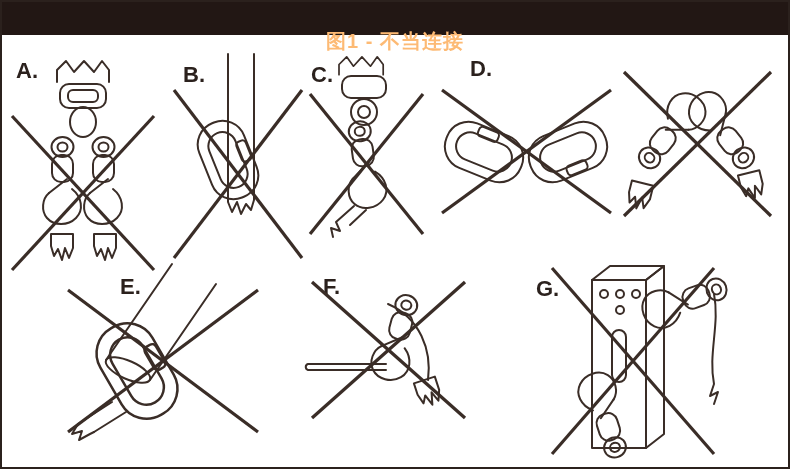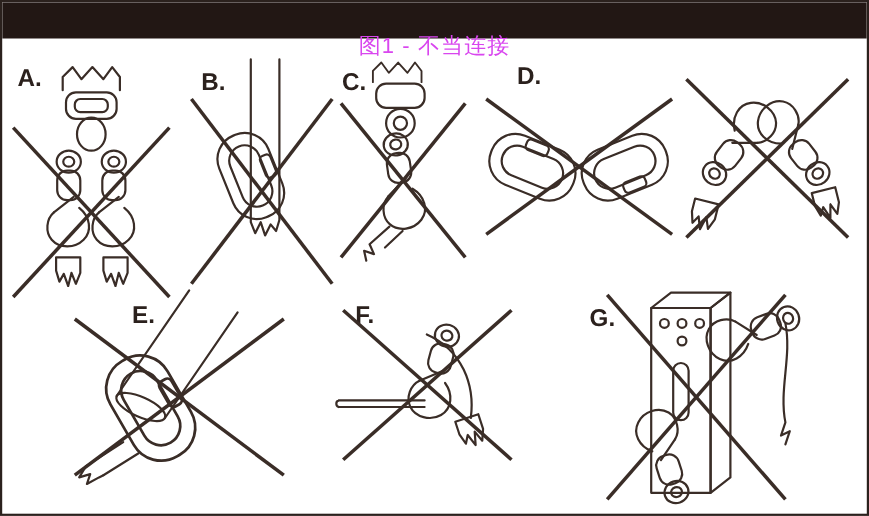--- a/index.html
+++ b/index.html
@@ -11,21 +11,21 @@
     box-sizing:border-box;
     overflow:hidden;
     font-family:"Liberation Sans", sans-serif;
   }
   .header{
     position:absolute;top:0;left:0;right:0;height:33px;
     background:#221714;
     display:flex;align-items:center;justify-content:center;
   }
   .header .title{
-    color:#d946ef;font-size:20px;font-weight:normal;letter-spacing:1px;margin-top:45px;
+    color:#fdba74;font-size:20px;font-weight:bold;letter-spacing:1px;margin-top:45px;
   }
   .fig-label{
     position:absolute;
     font-size:22px;font-weight:bold;color:#2b211d;
   }
   .panel{position:absolute;}
   .panel svg{overflow:visible;display:block;}
   svg.ill{
     stroke:#3a2d27;fill:none;stroke-width:2;
     stroke-linecap:round;stroke-linejoin:round;

